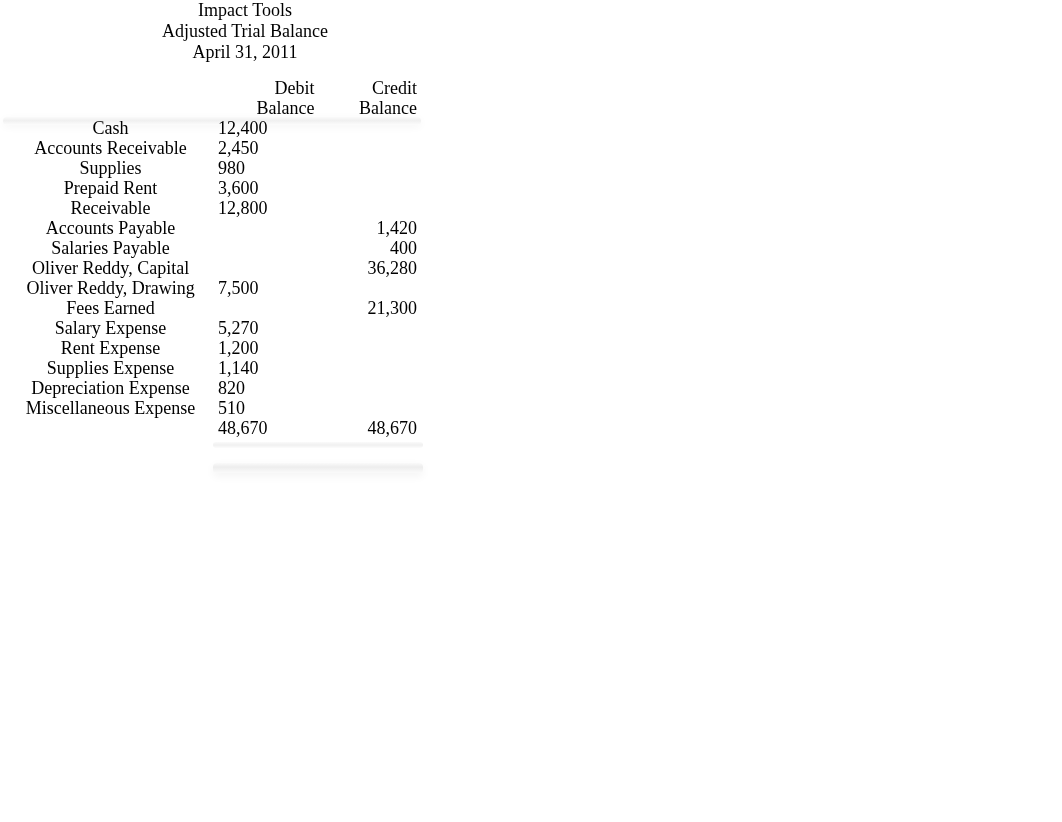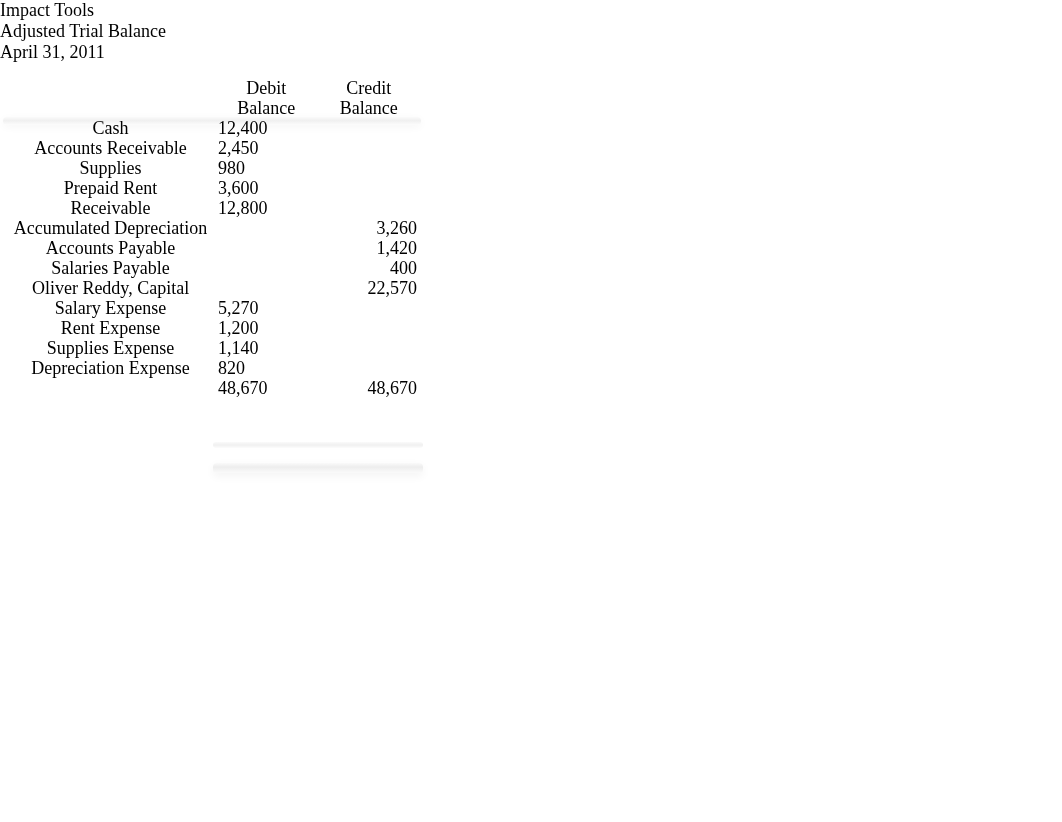--- a/index.html
+++ b/index.html
@@ -7,22 +7,23 @@
       width: 1062px;
       height: 822px;
       font-family: "Times New Roman", Times, serif;
       font-size: 18px;
       color: #000;
       background: #fff;
       position: relative;
     }
     .header {
       width: 410px;
-      text-align: left;
+      text-align: center;
       padding-top: 0px;
+      margin-left: 40px;
     }
     .header .line1 { padding-top: 0; }
     .header .line2 { }
     .header .line3 { }
     .table-wrap {
       position: absolute;
       left: 3px;
       top: 78px;
       width: 420px;
     }
@@ -34,21 +35,21 @@
       padding: 0;
       font-weight: normal;
       text-align: center;
       vertical-align: bottom;
       height: 20px;
       line-height: 20px;
     }
     .col-account { width: 210px; }
     .col-debit   { width: 100px; text-align: left; padding-right: 6px; }
     .col-credit  { width: 100px; text-align: right; padding-right: 6px; }
-    .col-head    { text-align: center; }
+    .col-head    { text-align: right; }
     .header-rule {
       position: absolute;
       left: 3px;
       top: 117px;
       width: 418px;
       height: 8px;
       background: linear-gradient(
         to bottom,
         rgba(0,0,0,0.02) 0%,
         rgba(0,0,0,0.06) 45%,
@@ -135,57 +136,67 @@
           <td class="col-account">Prepaid Rent</td>
           <td class="col-debit">3,600</td>
           <td class="col-credit"></td>
         </tr>
         <tr>
           <td class="col-account">Receivable</td>
           <td class="col-debit">12,800</td>
           <td class="col-credit"></td>
         </tr>
         <tr>
-          <td class="col-account">Accumulated Depreciation</td>
-          <td class="col-debit"></td>
-          <td class="col-credit">3,260</td>
-        </tr>
-        <tr>
           <td class="col-account">Accounts Payable</td>
           <td class="col-debit"></td>
           <td class="col-credit">1,420</td>
         </tr>
         <tr>
           <td class="col-account">Salaries Payable</td>
           <td class="col-debit"></td>
           <td class="col-credit">400</td>
         </tr>
         <tr>
           <td class="col-account">Oliver Reddy, Capital</td>
           <td class="col-debit"></td>
-          <td class="col-credit">22,570</td>
+          <td class="col-credit">36,280</td>
+        </tr>
+        <tr>
+          <td class="col-account">Oliver Reddy, Drawing</td>
+          <td class="col-debit">7,500</td>
+          <td class="col-credit"></td>
+        </tr>
+        <tr>
+          <td class="col-account">Fees Earned</td>
+          <td class="col-debit"></td>
+          <td class="col-credit">21,300</td>
         </tr>
         <tr>
           <td class="col-account">Salary Expense</td>
           <td class="col-debit">5,270</td>
           <td class="col-credit"></td>
         </tr>
         <tr>
           <td class="col-account">Rent Expense</td>
           <td class="col-debit">1,200</td>
           <td class="col-credit"></td>
         </tr>
         <tr>
           <td class="col-account">Supplies Expense</td>
           <td class="col-debit">1,140</td>
           <td class="col-credit"></td>
         </tr>
         <tr>
           <td class="col-account">Depreciation Expense</td>
           <td class="col-debit">820</td>
+          <td class="col-credit"></td>
+        </tr>
+        <tr>
+          <td class="col-account">Miscellaneous Expense</td>
+          <td class="col-debit">510</td>
           <td class="col-credit"></td>
         </tr>
       </tbody>
     <tfoot>
       <tr>
         <td class="col-account"></td>
         <td class="col-debit">48,670</td>
         <td class="col-credit">48,670</td>
       </tr>
     </tfoot>

